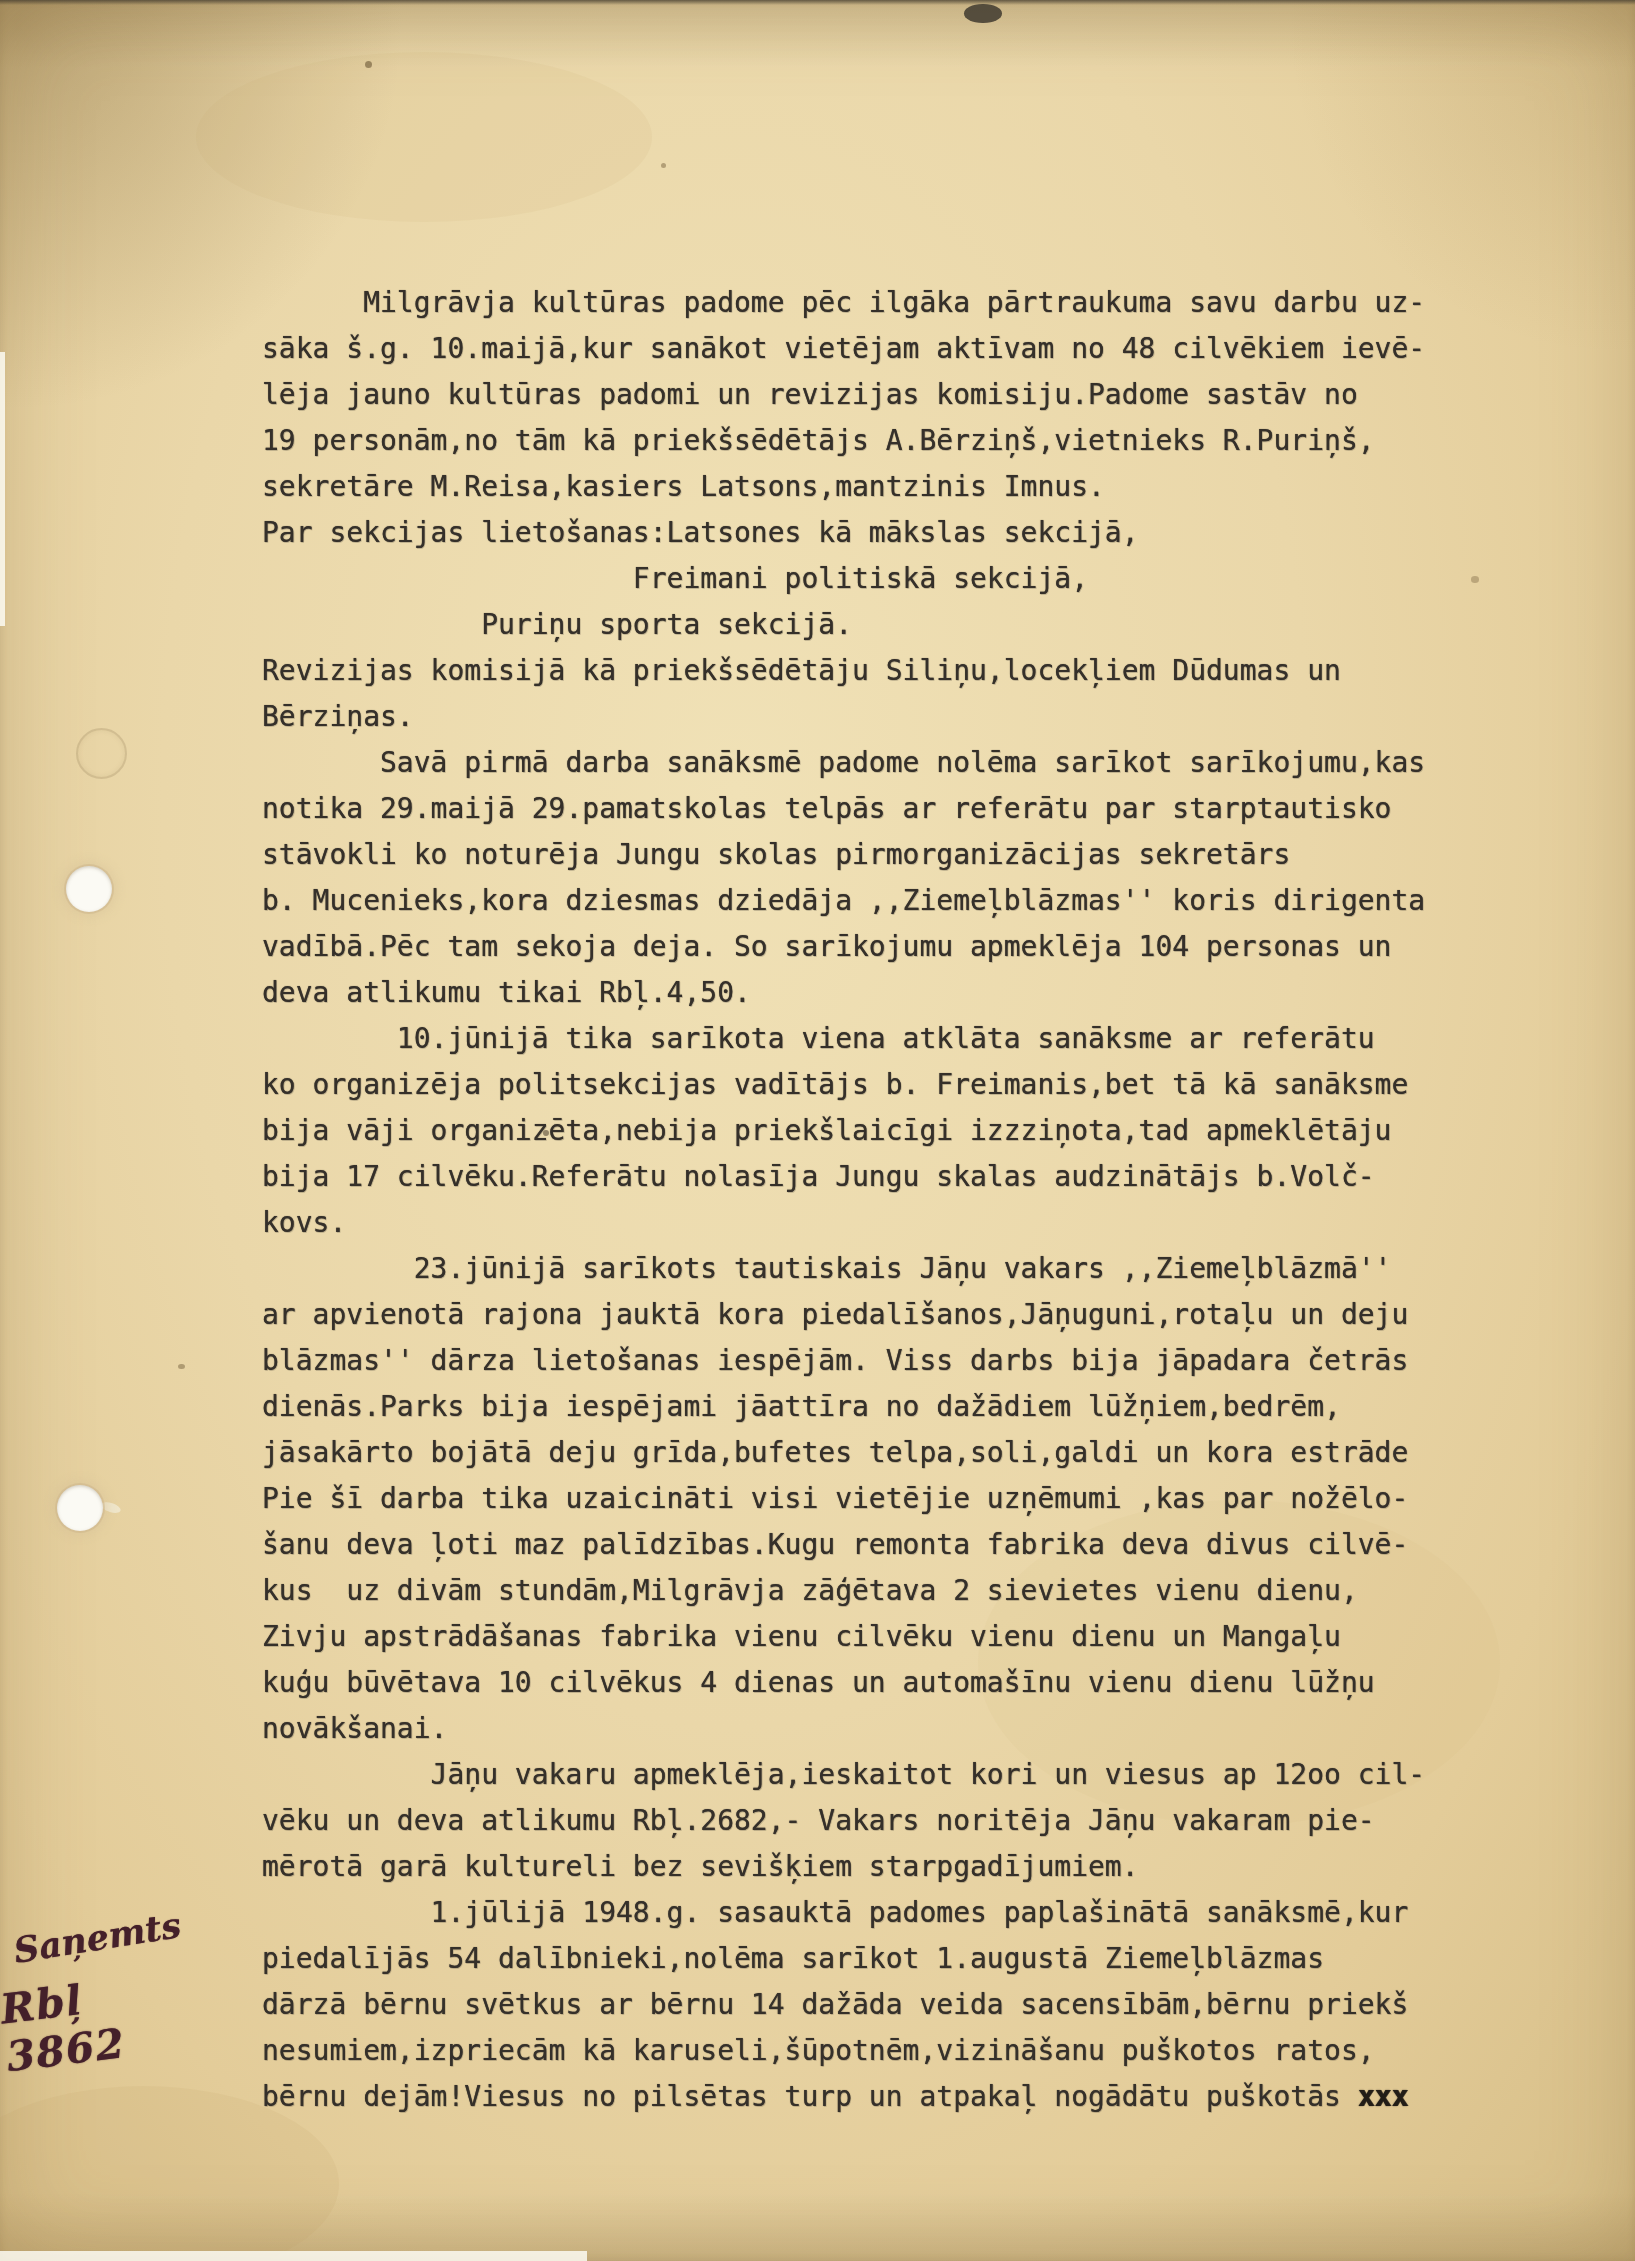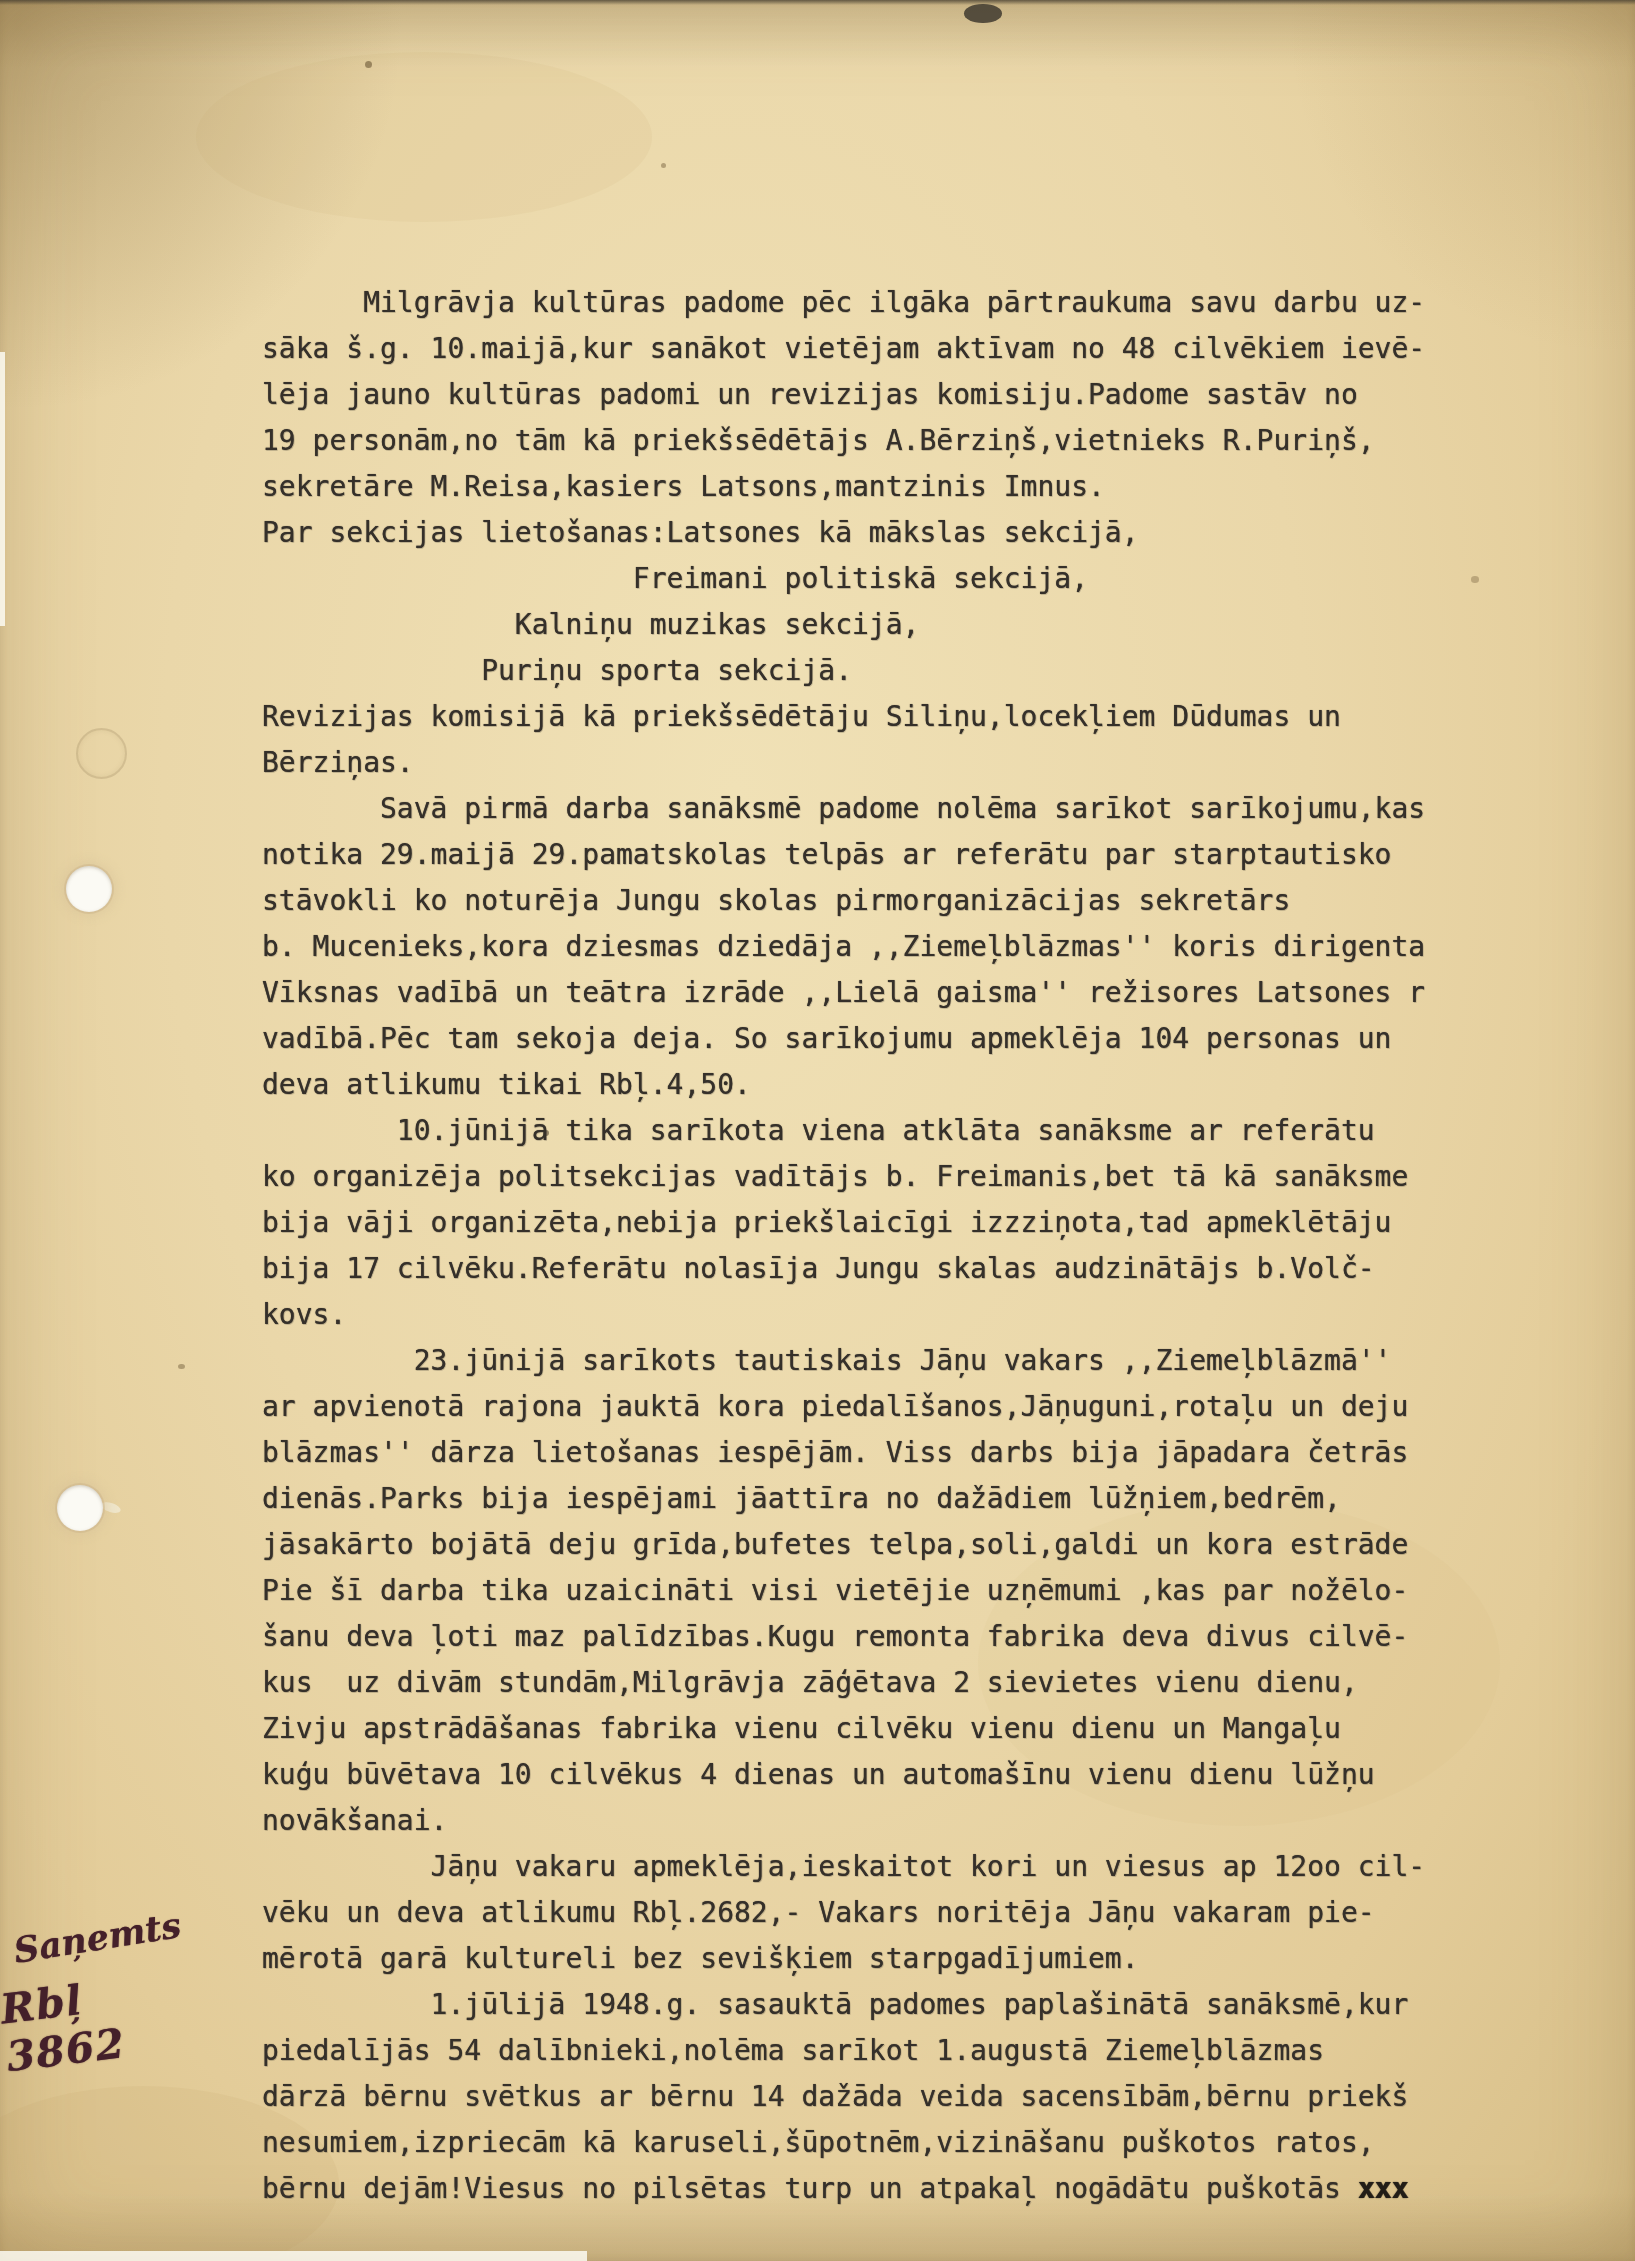--- a/index.html
+++ b/index.html
@@ -72,29 +72,27 @@
   <div class="hole hole2"></div>
 
   <div id="text-block">
       <div class="tline">      Milgrāvja kultūras padome pēc ilgāka pārtraukuma savu darbu uz-</div>
       <div class="tline">sāka š.g. 10.maijā,kur sanākot vietējam aktīvam no 48 cilvēkiem ievē-</div>
       <div class="tline">lēja jauno kultūras padomi un revizijas komisiju.Padome sastāv no</div>
       <div class="tline">19 personām,no tām kā priekšsēdētājs A.Bērziņš,vietnieks R.Puriņš,</div>
       <div class="tline">sekretāre M.Reisa,kasiers Latsons,mantzinis Imnus.</div>
       <div class="tline">Par sekcijas lietošanas:Latsones kā mākslas sekcijā,</div>
       <div class="tline">                      Freimani politiskā sekcijā,</div>
-      <div class="tline">               Kalniņu muzikas sekcijā,</div>
       <div class="tline">             Puriņu sporta sekcijā.</div>
       <div class="tline">Revizijas komisijā kā priekšsēdētāju Siliņu,locekļiem Dūdumas un</div>
       <div class="tline">Bērziņas.</div>
       <div class="tline">       Savā pirmā darba sanāksmē padome nolēma sarīkot sarīkojumu,kas</div>
       <div class="tline">notika 29.maijā 29.pamatskolas telpās ar referātu par starptautisko</div>
       <div class="tline">stāvokli ko noturēja Jungu skolas pirmorganizācijas sekretārs</div>
       <div class="tline">b. Mucenieks,kora dziesmas dziedāja ,,Ziemeļblāzmas'' koris dirigenta</div>
-      <div class="tline">Vīksnas vadībā un teātra izrāde ,,Lielā gaisma'' režisores Latsones r</div>
       <div class="tline">vadībā.Pēc tam sekoja deja. So sarīkojumu apmeklēja 104 personas un</div>
       <div class="tline">deva atlikumu tikai Rbļ.4,50.</div>
       <div class="tline">        10.jūnijā tika sarīkota viena atklāta sanāksme ar referātu</div>
       <div class="tline">ko organizēja politsekcijas vadītājs b. Freimanis,bet tā kā sanāksme</div>
       <div class="tline">bija vāji organizēta,nebija priekšlaicīgi izzziņota,tad apmeklētāju</div>
       <div class="tline">bija 17 cilvēku.Referātu nolasīja Jungu skalas audzinātājs b.Volč-</div>
       <div class="tline">kovs.</div>
       <div class="tline">         23.jūnijā sarīkots tautiskais Jāņu vakars ,,Ziemeļblāzmā''</div>
       <div class="tline">ar apvienotā rajona jauktā kora piedalīšanos,Jāņuguni,rotaļu un deju</div>
       <div class="tline">blāzmas'' dārza lietošanas iespējām. Viss darbs bija jāpadara četrās</div>

